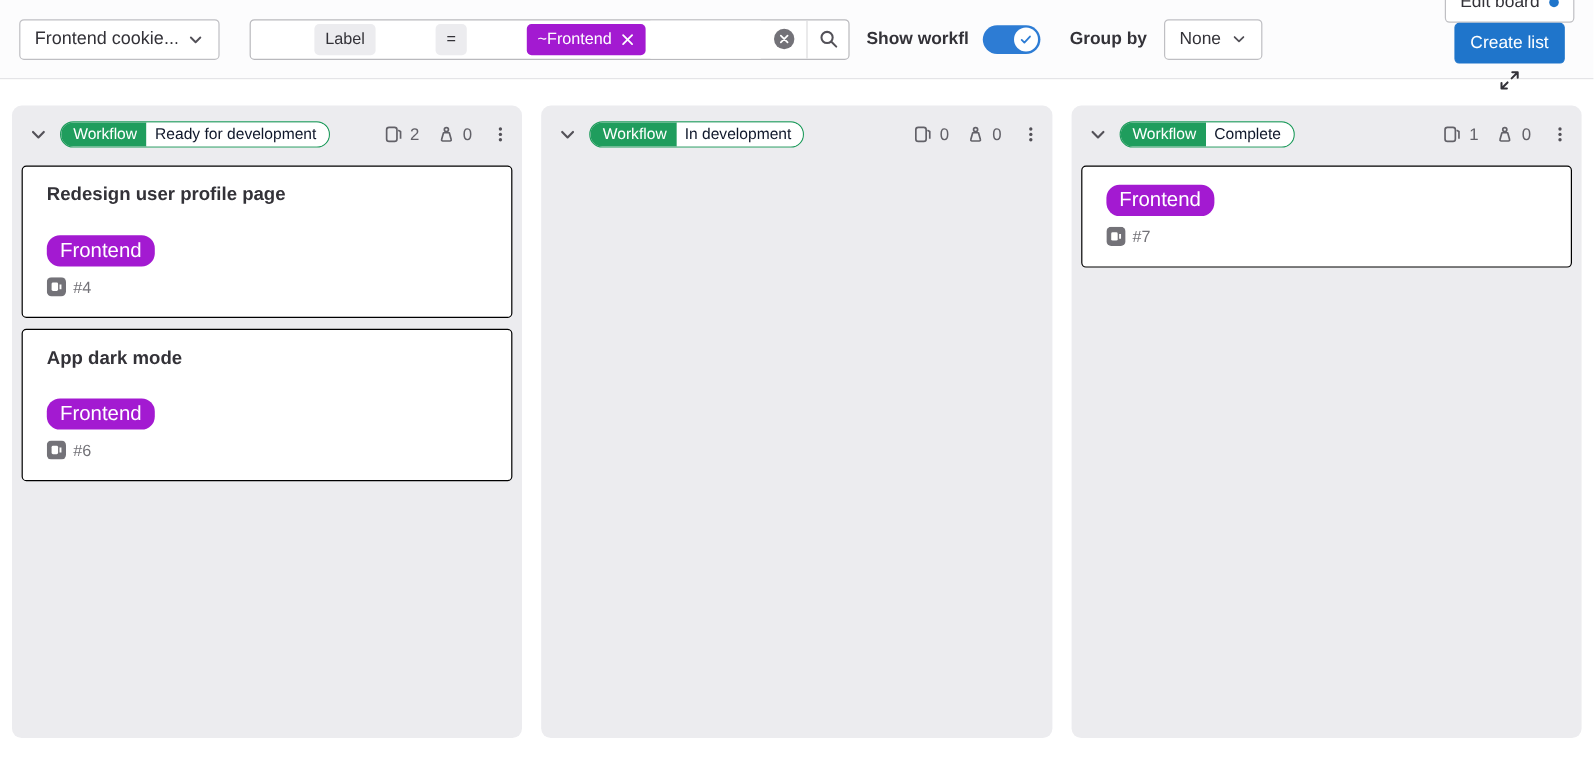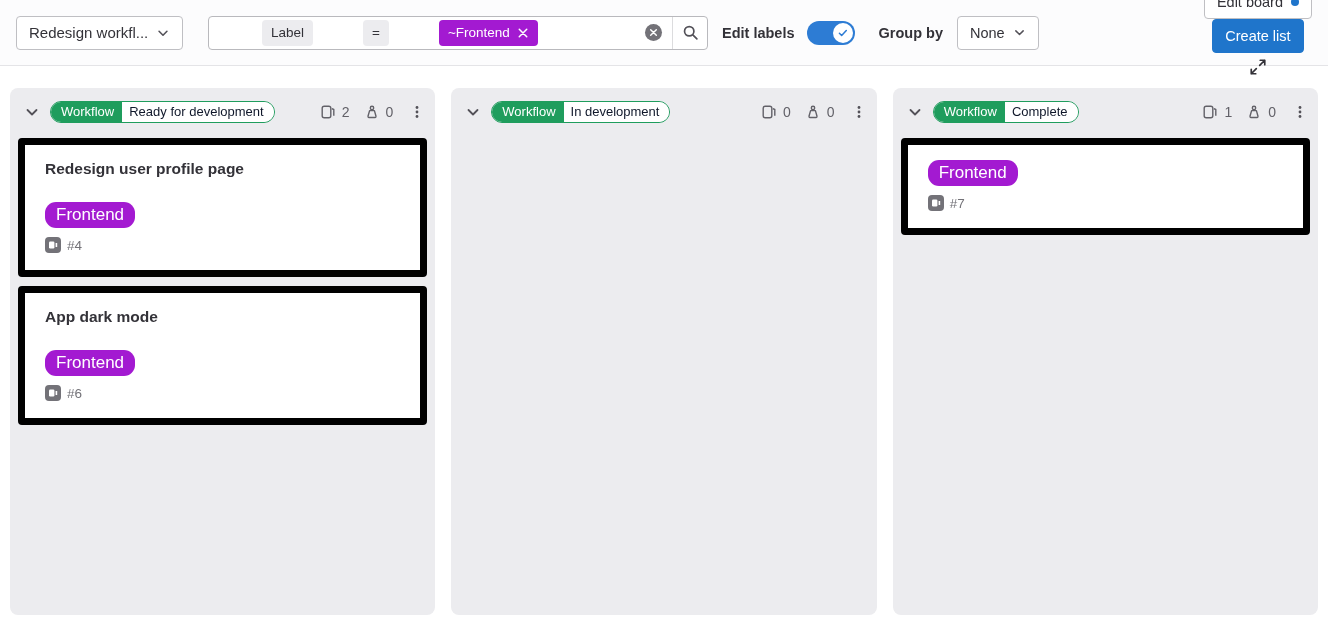--- a/index.html
+++ b/index.html
@@ -55,36 +55,36 @@
     border-radius:11px; overflow:hidden; height:22px; font-size:13px; line-height:20px; }
   .scoped-label .scope { background:var(--label-green,#1f9d5d); color:#fff; padding:0 8px 0 10px; }
   .scoped-label .val { background:#fff; color:#0f172a; padding:0 10px 0 7px; }
   .col-counts { margin-left:auto; display:flex; align-items:center; gap:6px;
     color:#626168; font-size:14px; }
   .col-counts .num { margin-right:8px; }
   .kebab { margin-left:2px; }
 
   .col-body { flex:1; padding:2px 8px 8px; display:flex; flex-direction:column; gap:9px;
     overflow:hidden; }
-  .card { background:#fff; border:7px solid #000000; border-radius:4px;
+  .card { background:#fff; border:1px solid #000000; border-radius:4px;
     padding:15px 20px 17px; cursor:pointer; }
   .card-title { font-size:15.5px; font-weight:700; color:#333238; margin-bottom:24px; }
   .label-pill { display:inline-block; background:var(--label-purple,#a31ad1); color:#fff;
     font-size:17px; padding:3px 11px; border-radius:11px; margin-bottom:9px; }
   .card-meta { display:flex; align-items:center; gap:6px; color:#737278; font-size:13.5px; }
 
   svg { display:block; }
 </style>
 </head>
 <body>
 
 <div class="toolbar">
 
   <button class="btn board-switcher">
-    <span class="txt">Redesign workfl...</span>
+    <span class="txt">Frontend cookie...</span>
     <span>
       <svg width="14" height="14" viewBox="0 0 16 16">
           <path d="M3.5 6l4.5 4.5L12.5 6" fill="none" stroke="#535158" stroke-width="1.8" stroke-linecap="round" stroke-linejoin="round"></path>
         </svg>
     </span>
   </button>
 
   <div class="filter-bar">
     <div class="chips">
       <span class="chip">Label</span>
@@ -109,21 +109,21 @@
     <button class="search-btn">
       <span>
         <svg width="17" height="17" viewBox="0 0 16 16">
             <circle cx="6.8" cy="6.8" r="4.4" fill="none" stroke="#535158" stroke-width="1.6"></circle>
             <path d="M10.2 10.2L14 14" stroke="#535158" stroke-width="1.6" stroke-linecap="round"></path>
           </svg>
       </span>
     </button>
   </div>
 
-  <span class="tl-label">Edit labels</span>
+  <span class="tl-label">Show workfl</span>
 
   <div class="toggle">
     <div class="knob">
       <svg width="12" height="12" viewBox="0 0 16 16">
           <path d="M3.2 8.4l3 3 6.2-6.8" fill="none" stroke="#2d7cd4" stroke-width="2" stroke-linecap="round" stroke-linejoin="round"></path>
         </svg>
     </div>
   </div>
 
   <span class="tl-label groupby-label">Group by</span>

